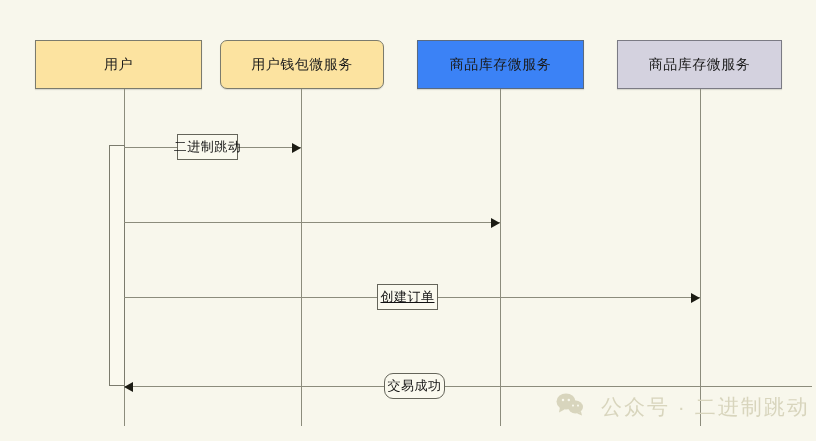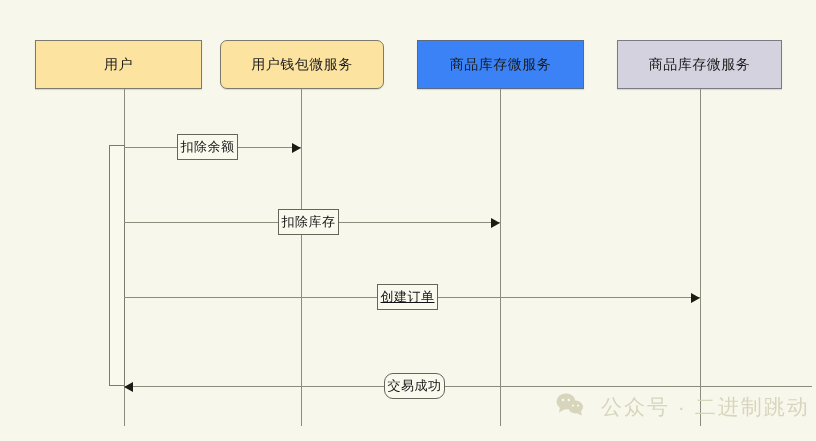--- a/index.html
+++ b/index.html
@@ -121,25 +121,24 @@
 
   <div class="lifeline" id="ll-user" style="left: 124px; top: 89px; height: 337px;"></div>
   <div class="lifeline" id="ll-wallet" style="left: 301px; top: 89px; height: 337px;"></div>
   <div class="lifeline" id="ll-inventory" style="left: 500px; top: 89px; height: 337px;"></div>
   <div class="lifeline" id="ll-order" style="left: 700px; top: 89px; height: 337px;"></div>
 
   <div class="activation" id="activation-user" style="left: 109px; top: 145px; width: 16px; height: 241px;"></div>
 
   <div class="msg-line" id="m1-line" style="left: 124px; top: 147px; width: 177px;"></div>
   <div class="arrowhead right" id="m1-head" style="left: 292px; top: 143px;"></div>
-  <div class="msg-label" id="m1-label" style="left: 177px; top: 134px; width: 61px; height: 26px;">扣除余额</div>
+  <div class="msg-label" id="m1-label" style="left: 177px; top: 134px; width: 61px; height: 26px;">二进制跳动</div>
 
   <div class="msg-line" id="m2-line" style="left: 124px; top: 222px; width: 376px;"></div>
   <div class="arrowhead right" id="m2-head" style="left: 491px; top: 218px;"></div>
-  <div class="msg-label" id="m2-label" style="left: 278px; top: 209px; width: 61px; height: 26px;">扣除库存</div>
 
   <div class="msg-line" id="m3-line" style="left: 124px; top: 297px; width: 576px;"></div>
   <div class="arrowhead right" id="m3-head" style="left: 691px; top: 293px;"></div>
   <div class="msg-label" id="m3-label" style="left: 377px; top: 284px; width: 61px; height: 26px; text-decoration: underline;">创建订单</div>
 
   <div class="msg-line" id="m4-line" style="left: 124px; top: 386px; width: 688px;"></div>
   <div class="arrowhead left" id="m4-head" style="left: 124px; top: 382px;"></div>
   <div class="msg-label" id="m4-label" style="left: 384px; top: 373px; width: 61px; height: 26px; border-radius: 9px;">交易成功</div>
 
   <div id="watermark" style="left: 556px; top: 392px; color: rgb(216, 213, 189);">

